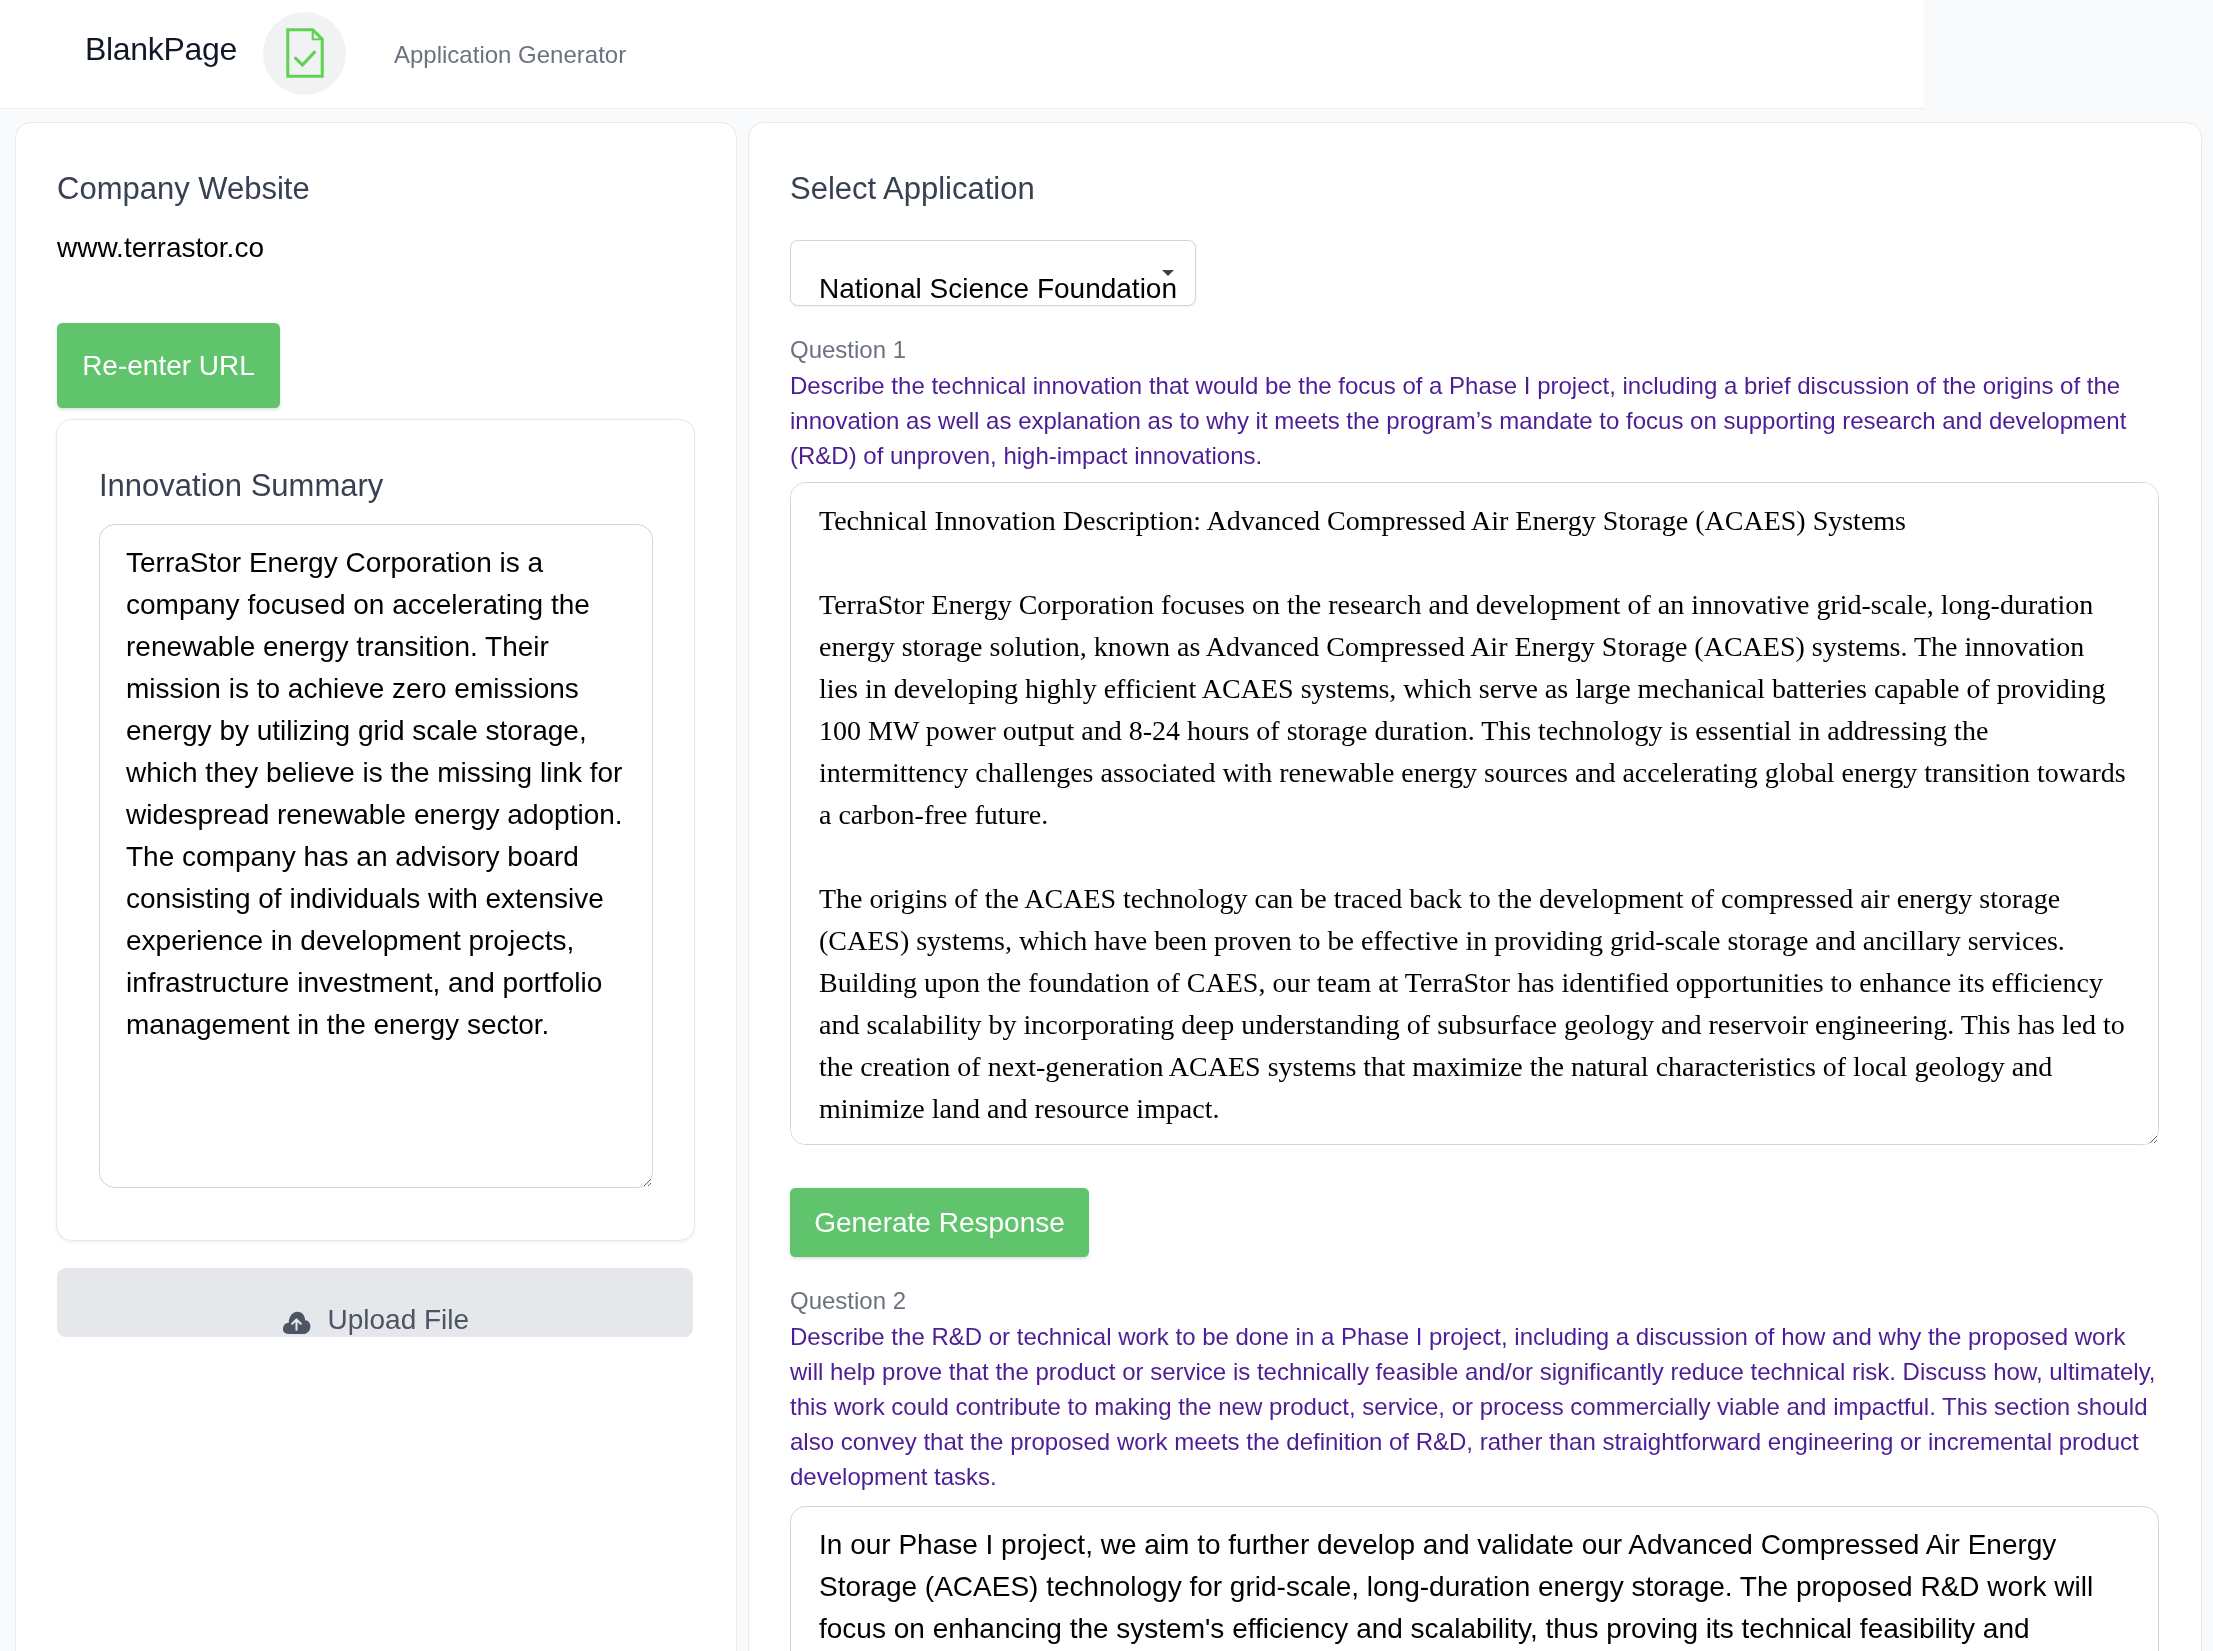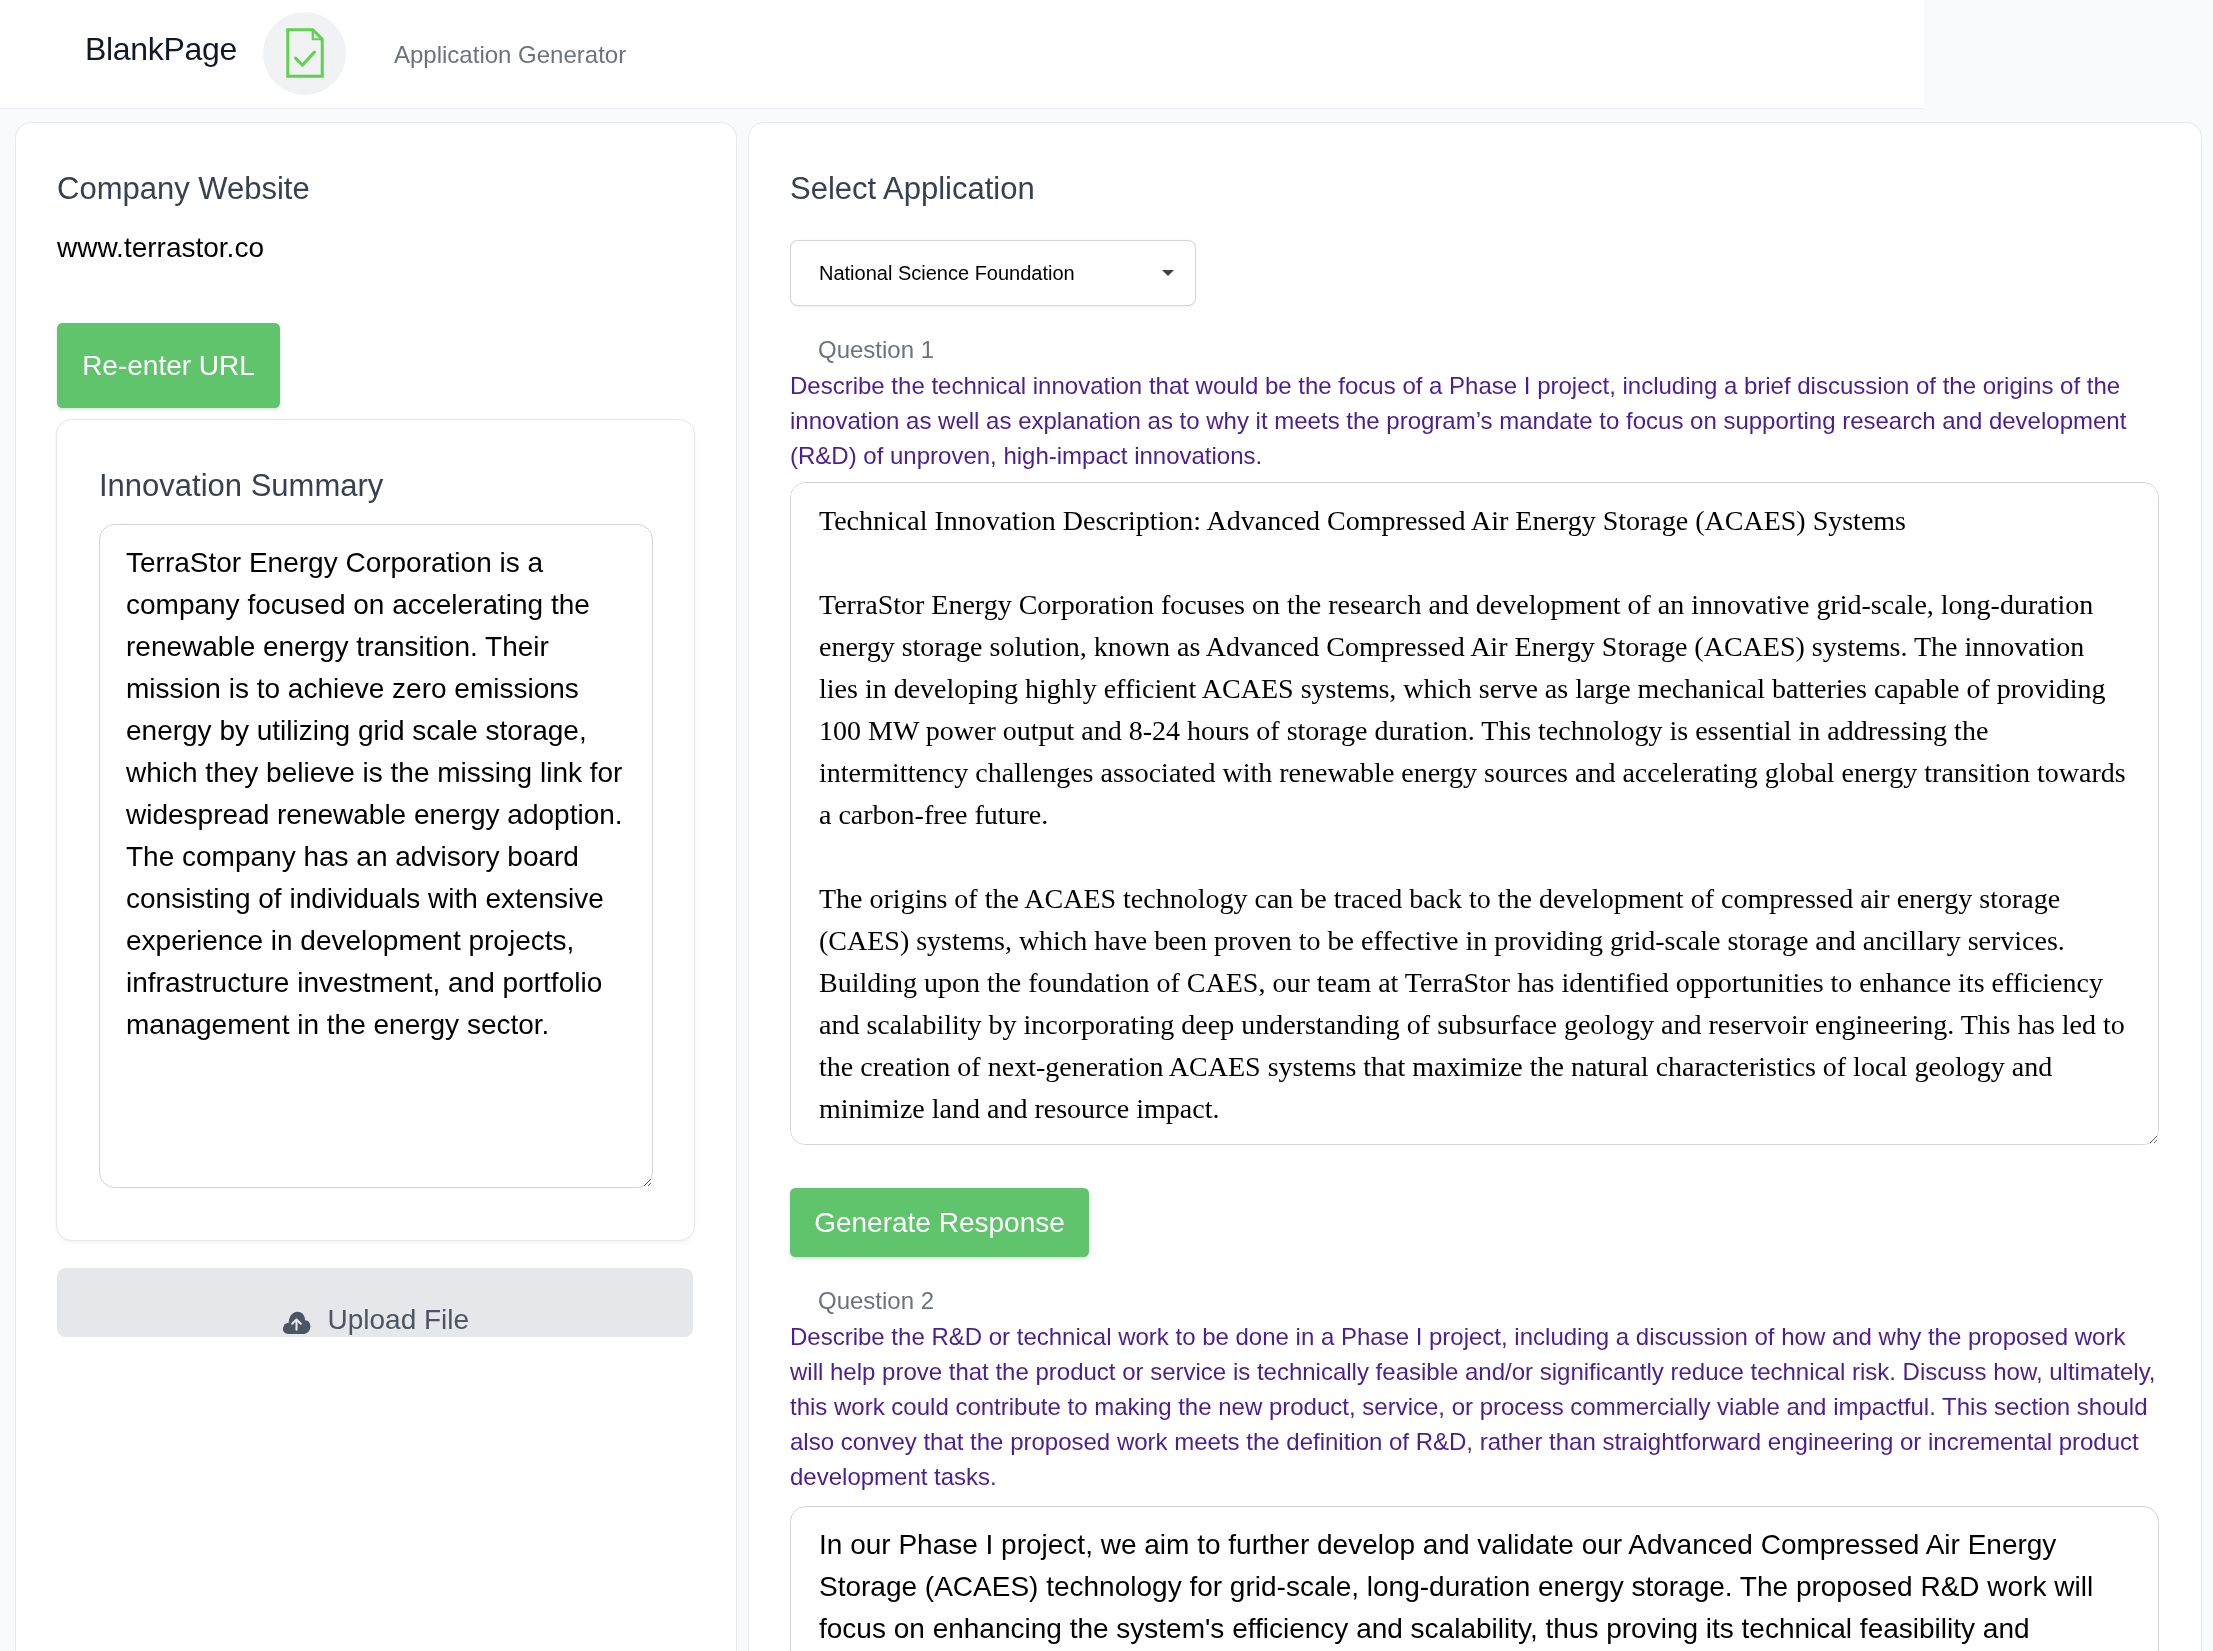--- a/index.html
+++ b/index.html
@@ -61,29 +61,29 @@
     background: #e5e7eb; border-radius: 8.6px; border: none;
     display: flex; align-items: flex-end; justify-content: center;
     color: #4b5563; font-size: 28px; cursor: pointer;
     font-family: "Liberation Sans", sans-serif;
   }
   .upload-btn svg { margin-right: 15.6px; }
   .select-box {
     position: absolute; left: 790px; top: 240px; width: 406px; height: 66px;
     border: 1.7px solid #d1d5db; border-radius: 7.8px; background: #fff;
     box-shadow: 0 0.9px 1.7px rgba(0,0,0,0.06);
-    display: flex; align-items: center; padding-left: 28px; font-size: 20px; color: #000;
+    display: flex; align-items: flex-end; padding-left: 28px; font-size: 28px; color: #000;
     cursor: pointer;
   }
   .select-caret {
     position: absolute; right: 21px; top: 28.5px; width: 0; height: 0;
     border-left: 6px solid transparent; border-right: 6px solid transparent;
     border-top: 6px solid #374151;
   }
-  .q-label { position: absolute; left: 790px; font-size: 24px; color: #6b7280; margin-left: 28px; }
+  .q-label { position: absolute; left: 790px; font-size: 24px; color: #6b7280; }
   .q-desc {
     position: absolute; left: 790px; width: 1375px; font-size: 24px; line-height: 35px;
     color: #4c1d95;
   }
   .answer-textarea {
     left: 790px; width: 1369px; padding: 17.3px 28px; font-size: 28px; line-height: 42px;
   }
 </style>
 </head>
 <body>

